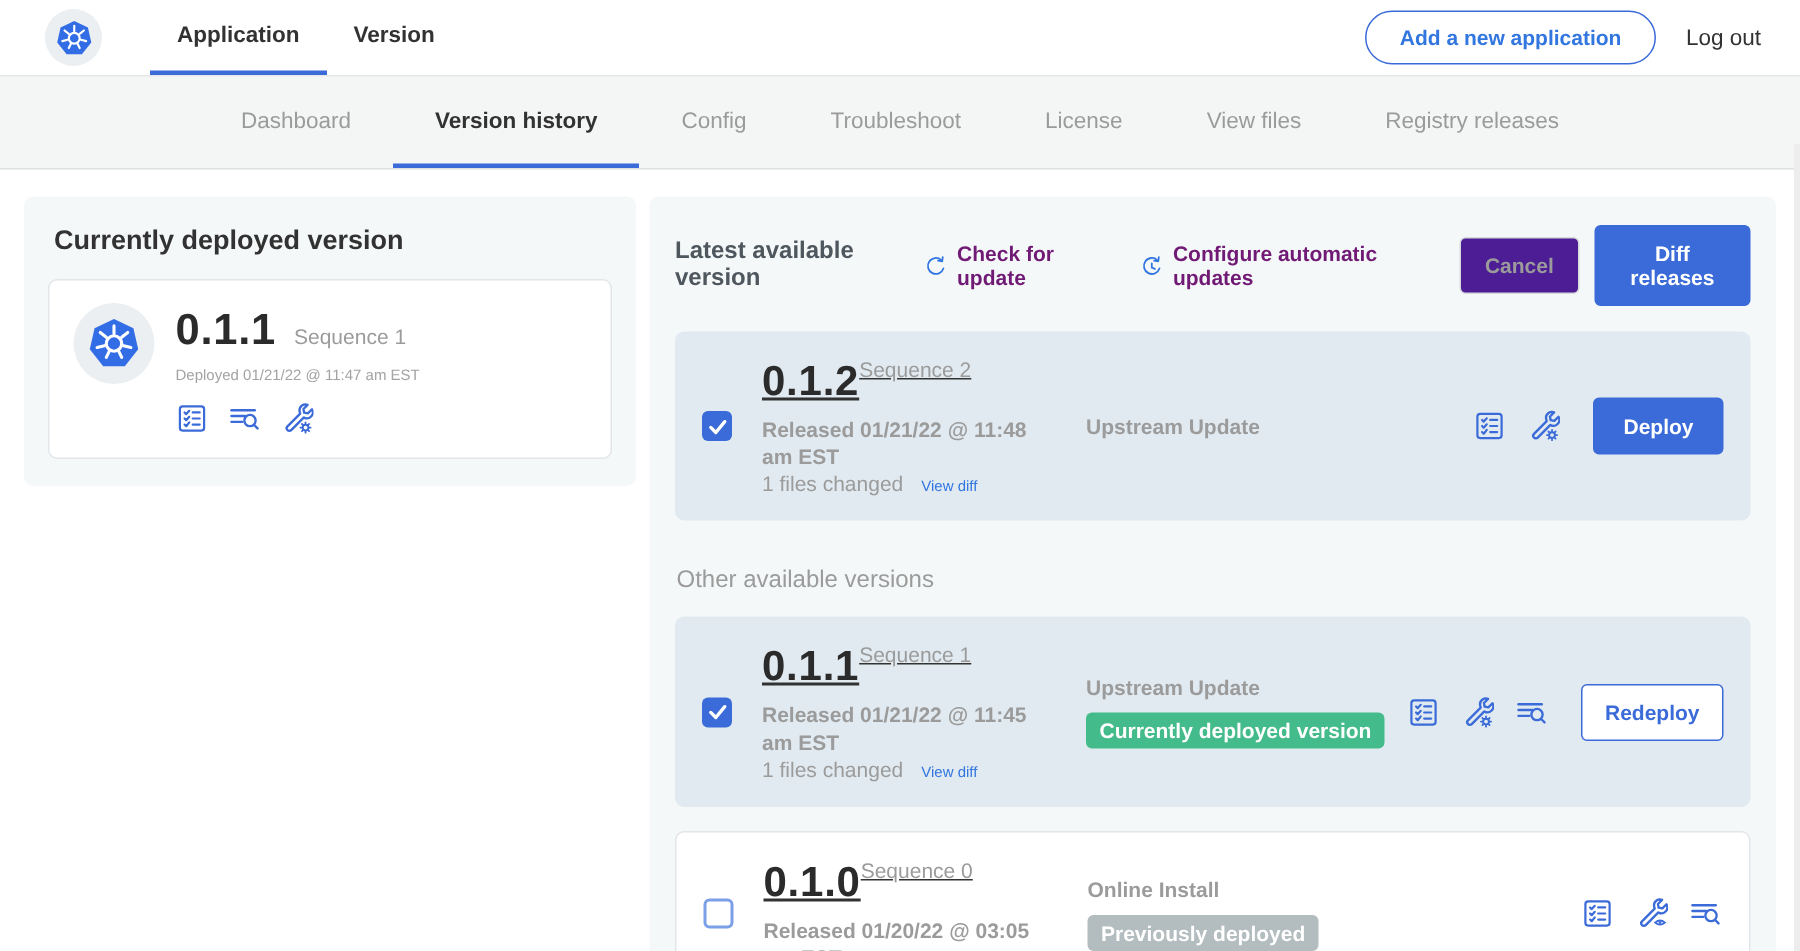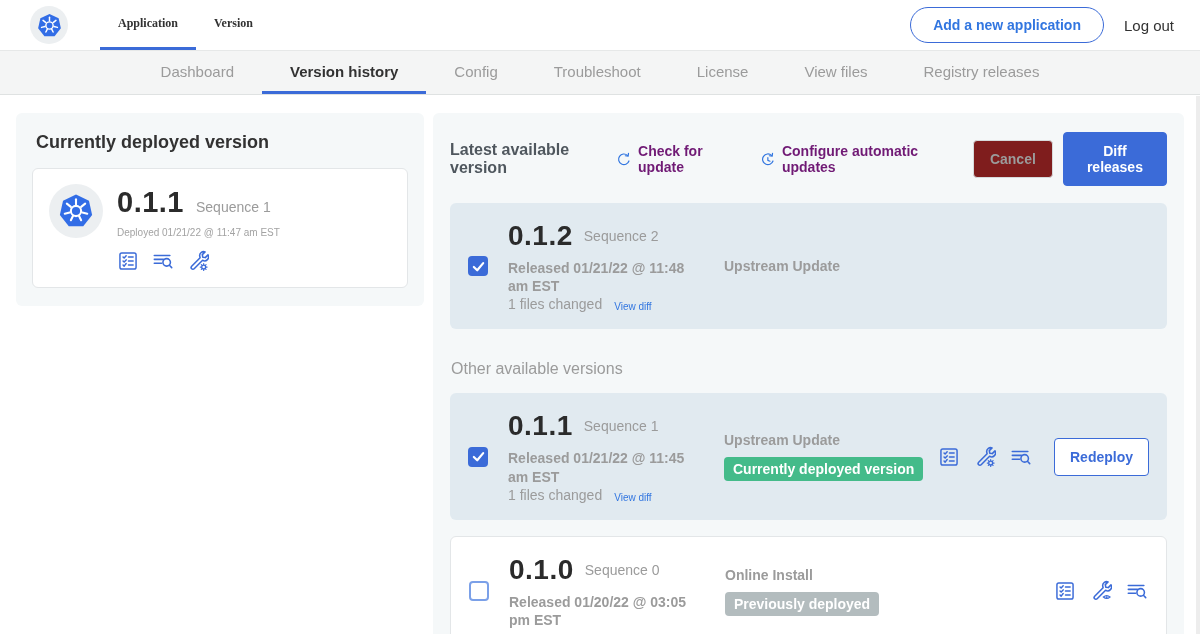--- a/index.html
+++ b/index.html
@@ -24,43 +24,42 @@
     border-radius: 50%;
     background: #eceff1;
     display: flex; align-items: center; justify-content: center;
     margin-right: 32px;
     cursor: pointer;
   }
   .topnav-tabs { display: flex; align-items: stretch; }
   .topnav-tab {
     display: flex; align-items: center;
     padding: 0 18px;
-    font-size: 12px; font-weight: bold;
+    font-size: 15px; font-weight: bold;
     color: #323232;
     border-bottom: 3px solid transparent;
     cursor: pointer;
-    font-family: Liberation Serif, serif;
   }
   .topnav-tab.active { border-bottom-color: #3b6bd8; }
   .topnav-right { margin-left: auto; display: flex; align-items: center; gap: 20px; }
   .pill-btn {
     background: #fff;
     border: 1px solid #3b6bd8;
     color: #3276e0;
     font-family: inherit;
     font-size: 14px; font-weight: bold;
     border-radius: 18px;
     padding: 9px 22px;
     cursor: pointer;
   }
   .logout { font-size: 15px; color: #323232; cursor: pointer; }
 
   
   .subnav {
-    height: 45px;
+    height: 63px;
     background: #f4f5f5;
     border-top: 1px solid #e6e8e8;
     border-bottom: 1px solid #dfe2e2;
     display: flex;
     justify-content: center;
     align-items: stretch;
   }
   .subnav-tab {
     display: flex; align-items: center;
     padding: 0 28px;
@@ -123,21 +122,21 @@
     color: #701a75; font-size: 14px; font-weight: bold;
     cursor: pointer; margin-right: 24px;
   }
   .hdr-link .lnk-ic { width: 17px; height: 17px; color: #3276e0; }
   .hdr-link .lnk-ic svg { display: block; width: 100%; height: 100%; }
   .hdr-spacer { margin-left: auto; }
   .btn {
     font-family: inherit; font-size: 14px; font-weight: bold;
     border-radius: 4px; padding: 10px 16px; cursor: pointer;
   }
-  .btn-cancel { background: #7f1d1d; border: 1px solid #d7dadb; color: #9b9b9b; }
+  .btn-cancel { background: #4c1d95; border: 1px solid #d7dadb; color: #9b9b9b; }
   .btn-primary { background: #3b6bd8; border: 1px solid #3b6bd8; color: #fff; margin-left: 10px; padding: 10px 15px; }
   .btn-solid { background: #3b6bd8; border: 1px solid #3b6bd8; color: #fff; padding: 10px 19px; }
   .btn-outline { background: #fff; border: 1px solid #3b6bd8; color: #3b6bd8; padding: 10px 15px; }
 
   .version-row {
     border-radius: 6px;
     padding: 17px 18px;
     display: flex;
     align-items: center;
   }
@@ -146,21 +145,21 @@
 
   .chk {
     width: 20px; height: 20px; border-radius: 4px;
     margin-right: 20px; flex: 0 0 auto; cursor: pointer;
     display: flex; align-items: center; justify-content: center;
   }
   .chk.checked { background: #3b6bd8; }
   .chk.unchecked { background: #fff; border: 2px solid #7ba0e8; }
 
   .ver-col { width: 216px; flex: 0 0 auto; }
-  .ver-line { display: flex; align-items: center; gap: 11px; }
+  .ver-line { display: flex; align-items: flex-start; gap: 0; text-decoration: underline; }
   .ver-title { font-size: 28px; font-weight: bold; color: #2b2b2b; letter-spacing: .5px; }
   .ver-seq { font-size: 14px; color: #9b9b9b; }
   .ver-released { font-size: 14px; font-weight: bold; color: #9b9b9b; margin-top: 7px; max-width: 196px; line-height: 1.3; }
   .files-line { margin-top: 1px; display: flex; gap: 12px; align-items: flex-end; }
   .files-txt { font-size: 14px; color: #9b9b9b; }
   .view-diff { font-size: 10px; font-weight: normal; color: #3276e0; cursor: pointer; }
 
   .src-col { display: flex; flex-direction: column; gap: 9px; align-items: flex-start; }
   .src-label { font-size: 14px; font-weight: bold; color: #9b9b9b; }
   .badge {
@@ -349,20 +348,34 @@
         </div>
         <div class="ver-released">Released 01/21/22 @ 11:48 am EST</div>
         <div class="files-line">
           <span class="files-txt">1 files changed</span>
           <span class="view-diff">View diff</span>
         </div>
       </div>
       <div class="src-col">
         <span class="src-label">Upstream Update</span>
       </div>
+      <div class="act-col">
+        <span class="ic">
+            <svg viewBox="0 0 24 24">
+              <use href="#i-checklist"></use>
+            </svg>
+          </span>
+        <span class="ic">
+            <svg viewBox="0 0 24 24">
+              <use href="#i-wrench"></use>
+              <use href="#i-gear"></use>
+            </svg>
+          </span>
+        <button class="btn btn-solid">Deploy</button>
+      </div>
     </div>
 
     <div class="other-heading">Other available versions</div>
 
     <div class="version-row selected">
       <div class="chk checked">
         <svg width="17" height="17" viewBox="0 0 20 20">
             <use href="#i-check"></use>
           </svg>
       </div>

